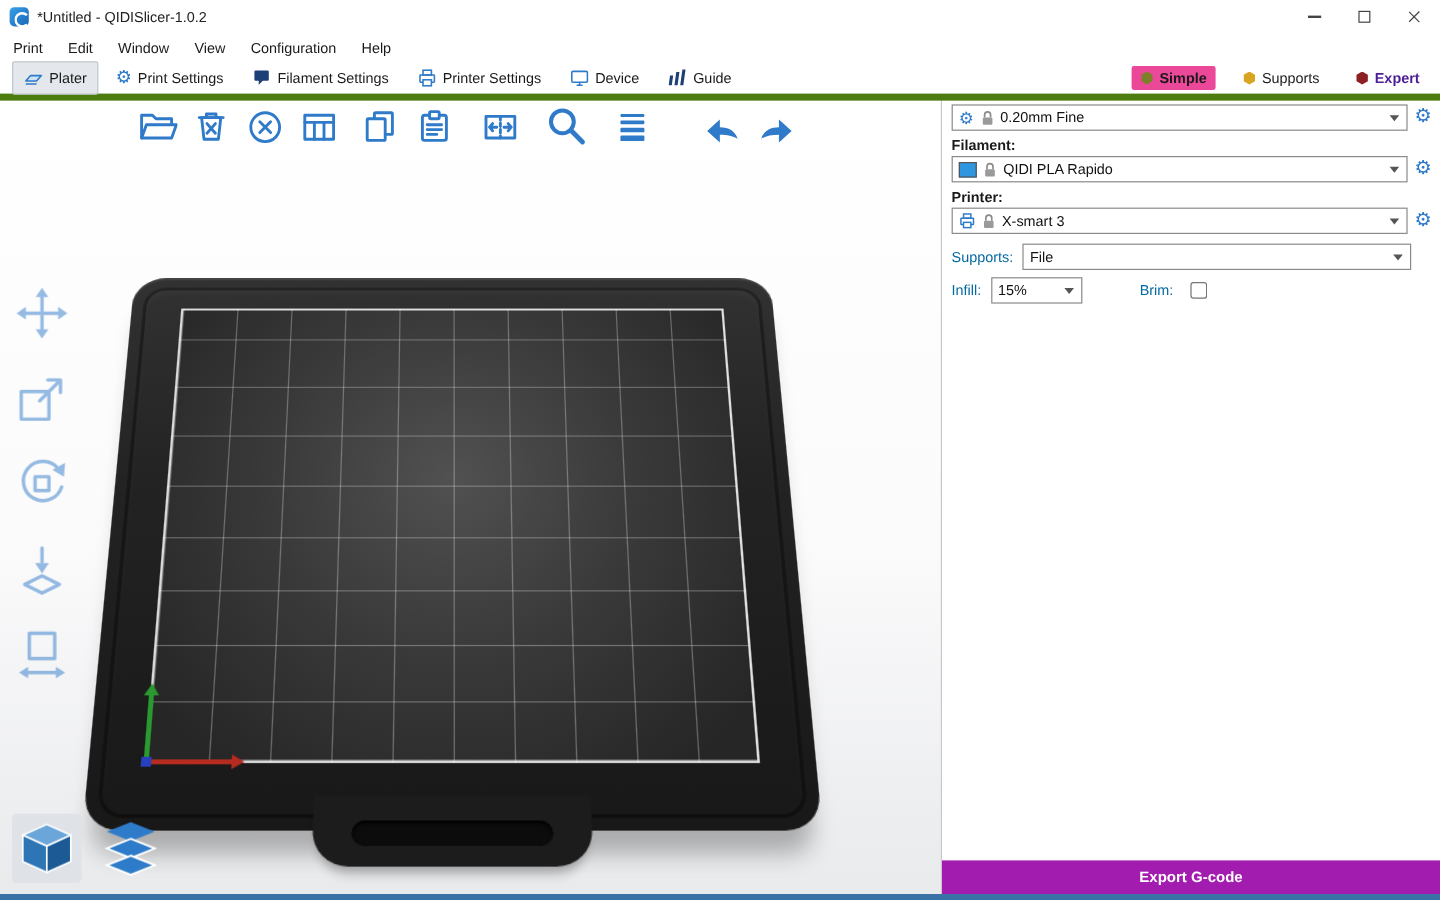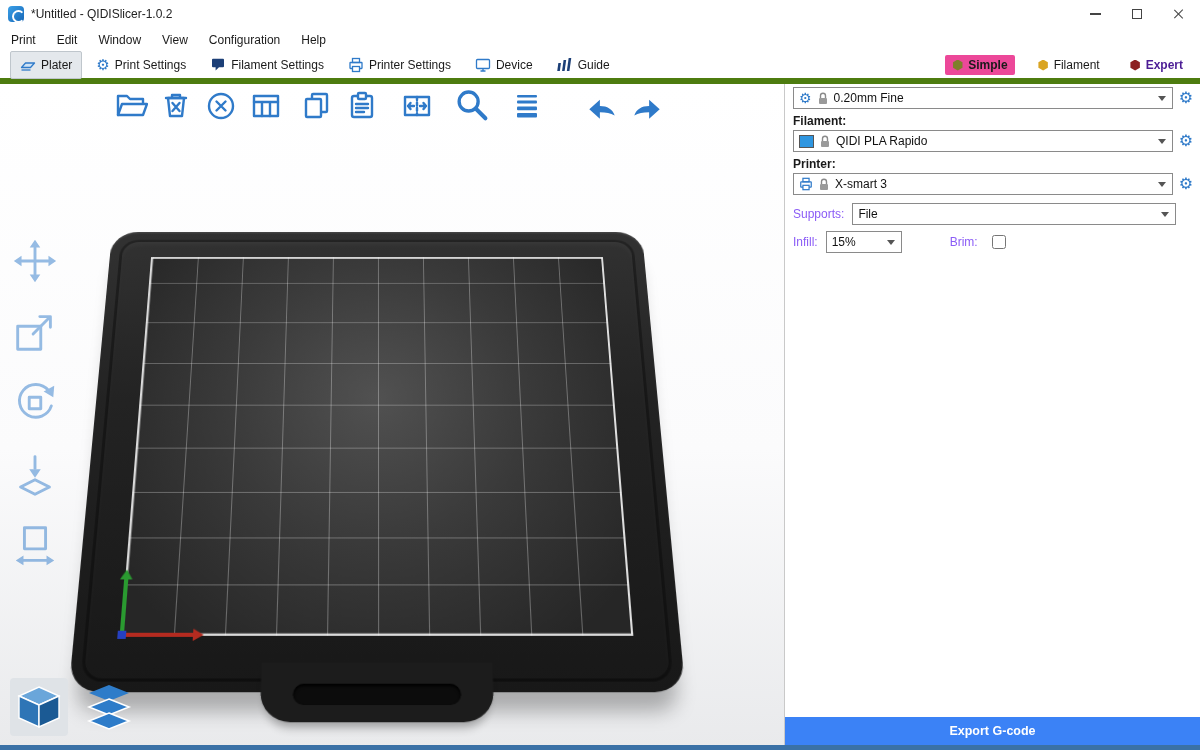--- a/index.html
+++ b/index.html
@@ -73,27 +73,27 @@
 
   
   .sidebar { position:absolute; left:785px; top:84px; width:415px; height:666px; background:#fff; padding-top:3px; }
   .sb-label { font-size:12px; font-weight:bold; color:#1a1a1a; margin:3px 10px 2px 8px; }
   .sb-row { display:flex; align-items:center; margin:0 3px 5px 8px; }
   .combo { flex:1; height:22px; border:1px solid #8a8a8a; background:#fff; display:flex; align-items:center; gap:5px; padding:0 6px 0 5px; font-size:12px; color:#111; position:relative; }
   .combo-arrow { margin-left:auto; width:0; height:0; border:4px solid transparent; border-top:5px solid #555; margin-top:5px; }
   .gear-btn { width:22px; text-align:center; color:#2f7ac9; font-size:16px; line-height:22px; margin-left:2px; }
   .combo-gear { color:#2f7ac9; font-size:14px; line-height:14px; }
   .swatch { width:15px; height:13px; border:1px solid #555; }
-  .sb-inline-label { font-size:12px; color:#8b5cf6; margin-right:8px; }
+  .sb-inline-label { font-size:12px; color:#0369a1; margin-right:8px; }
   .row-supports { margin-top:8px; padding-right:21px; }
   .row-infill { margin-top:6px; padding-right:21px; }
   .combo-small { flex:0 0 76px; }
   .brim-label { margin-left:48px; }
   .brim-cb { width:14px; height:14px; margin-left:6px; }
-  .export-btn { position:absolute; left:0; right:0; bottom:5px; height:28px; background:#3b82f6; color:#fff; font-weight:bold; font-size:12.5px; display:flex; align-items:center; justify-content:center; }
+  .export-btn { position:absolute; left:0; right:0; bottom:5px; height:28px; background:#a21caf; color:#fff; font-weight:bold; font-size:12.5px; display:flex; align-items:center; justify-content:center; }
   .bottom-strip { position:absolute; left:0; right:0; bottom:0; height:5px; background:#3a71a6; }
 </style>
 </head>
 <body>
 
 <div class="titlebar">
   <div class="app-icon"></div>
   <div class="win-title">*Untitled - QIDISlicer-1.0.2</div>
   <div class="win-controls">
     <div class="win-btn">
@@ -165,21 +165,21 @@
     <span>Guide</span>
   </div>
 
   <div class="modes">
     <div class="mode active">
       <span class="mode-dot" style="background: rgb(127, 127, 42);"></span>
       <span>Simple</span>
     </div>
     <div class="mode">
       <span class="mode-dot" style="background: rgb(217, 164, 34);"></span>
-      <span>Filament</span>
+      <span>Supports</span>
     </div>
     <div class="mode">
       <span class="mode-dot" style="background: rgb(140, 32, 34);"></span>
       <span class="mode-label-expert">Expert</span>
     </div>
   </div>
 </div>
 
 <div class="viewport">
 

